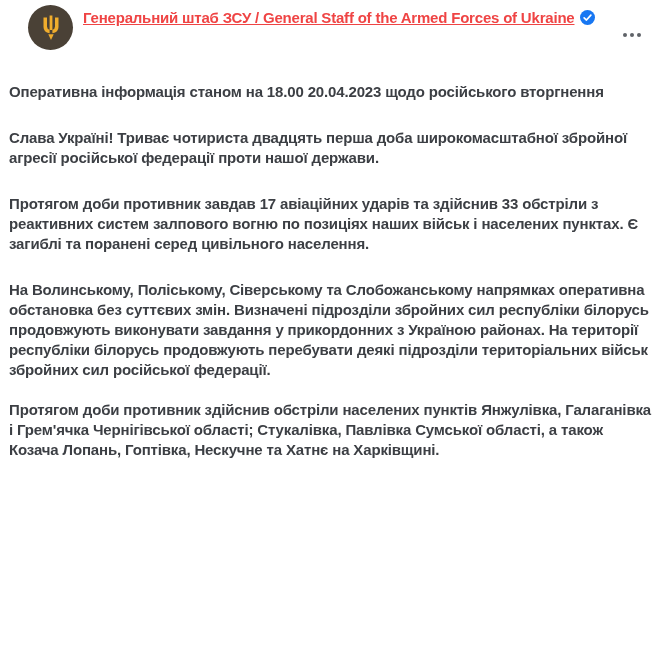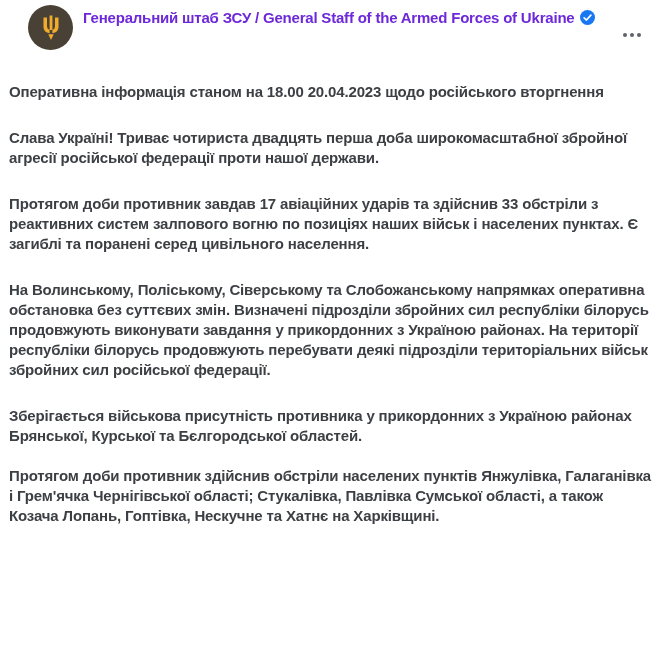--- a/index.html
+++ b/index.html
@@ -36,24 +36,25 @@
     align-items: center;
     justify-content: center;
     cursor: pointer;
     margin-left: 19px;
   }
   .head-text { display: flex; flex-direction: column; padding-top: 4px; min-width: 0; }
   .name-row { display: flex; align-items: center; gap: 6px; }
   .page-name {
     font-size: 15px;
     font-weight: 700;
-    color: #6d28d9;
+    color: #ef4444;
     letter-spacing: -0.2px;
     white-space: nowrap;
     cursor: pointer;
+    text-decoration: underline;
   }
   .verified { width: 15px; height: 15px; flex: none; }
   .meta-row {
     display: flex;
     align-items: center;
     gap: 4px;
     margin-top: 4px;
     font-size: 13px;
     color: #65676b;
   }
@@ -126,19 +127,18 @@
       <span class="dot"></span>
     </div>
 
   </div>
 
   <div class="post-body">
     <p class="first">Оперативна інформація станом на 18.00 20.04.2023 щодо російського вторгнення</p>
     <p>Слава Україні! Триває чотириста двадцять перша доба широкомасштабної збройної агресії російської федерації проти нашої держави.</p>
     <p>Протягом доби противник завдав 17 авіаційних ударів та здійснив 33 обстріли з реактивних систем залпового вогню по позиціях наших військ і населених пунктах. Є загиблі та поранені серед цивільного населення.</p>
     <p>На Волинському, Поліському, Сіверському та Слобожанському напрямках оперативна обстановка без суттєвих змін. Визначені підрозділи збройних сил республіки білорусь продовжують виконувати завдання у прикордонних з Україною районах. На території республіки білорусь продовжують перебувати деякі підрозділи територіальних військ збройних сил російської федерації.</p>
-    <p>Зберігається військова присутність противника у прикордонних з Україною районах Брянської, Курської та Бєлгородської областей.</p>
     <p class="tight">Протягом доби противник здійснив обстріли населених пунктів Янжулівка, Галаганівка і Грем'ячка Чернігівської області; Стукалівка, Павлівка Сумської області, а також Козача Лопань, Гоптівка, Нескучне та Хатнє на Харківщині.</p>
     
     
   </div>
 
 </div>
 
 </body></html>

